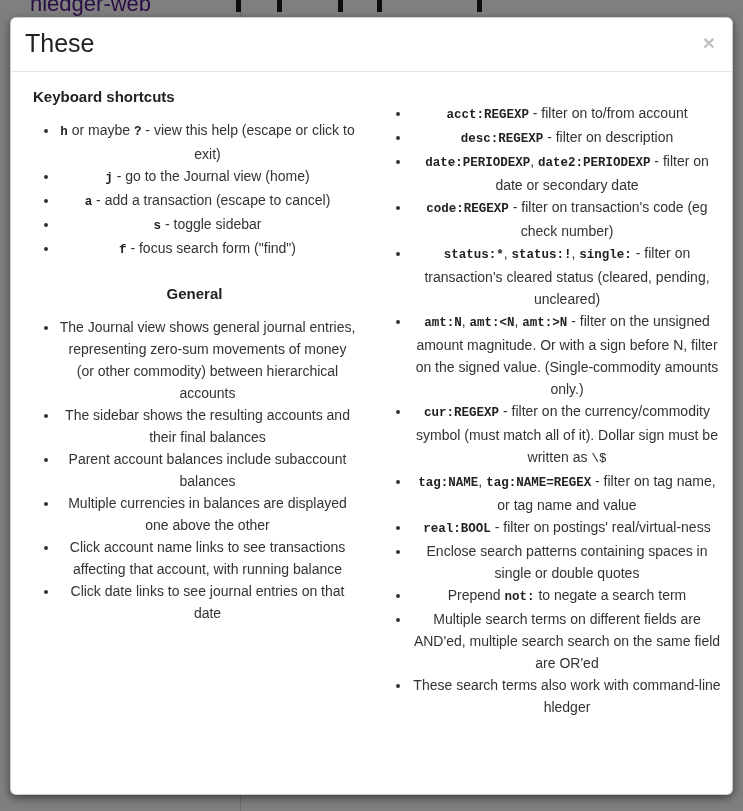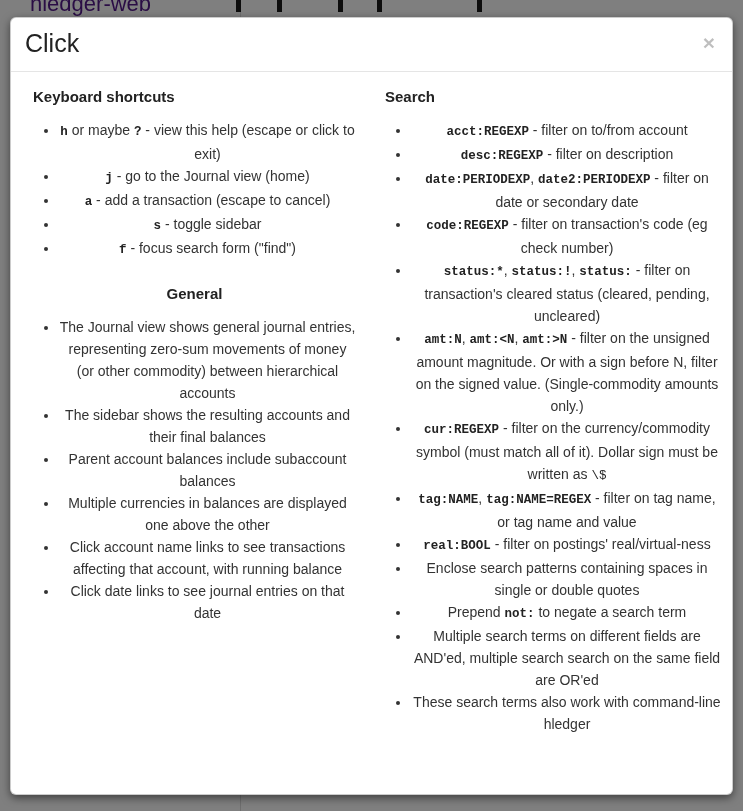--- a/index.html
+++ b/index.html
@@ -81,21 +81,21 @@
   <div class="bg-frag" style="left:338px"></div>
   <div class="bg-frag" style="left:377px"></div>
   <div class="bg-frag" style="left:477px"></div>
 </div>
 
 <div class="backdrop"></div>
 
 <div class="modal">
   <div class="modal-header">
     <button class="close-btn">×</button>
-    <h1 class="modal-title">Click</h1>
+    <h1 class="modal-title">These</h1>
   </div>
   <div class="modal-body">
     <div class="col-left">
       <h2 class="section-heading">Keyboard shortcuts</h2>
       <ul class="help-list">
           <li><code>h</code> or maybe <code>?</code> - view this help (escape or click to exit)</li>
           <li><code>j</code> - go to the Journal view (home)</li>
           <li><code>a</code> - add a transaction (escape to cancel)</li>
           <li><code>s</code> - toggle sidebar</li>
           <li><code>f</code> - focus search form ("find")</li>
@@ -104,27 +104,26 @@
       <ul class="help-list">
           <li>The Journal view shows general journal entries, representing zero-sum movements of money (or other commodity) between hierarchical accounts</li>
           <li>The sidebar shows the resulting accounts and their final balances</li>
           <li>Parent account balances include subaccount balances</li>
           <li>Multiple currencies in balances are displayed one above the other</li>
           <li>Click account name links to see transactions affecting that account, with running balance</li>
           <li>Click date links to see journal entries on that date</li>
         </ul>
     </div>
     <div class="col-right">
-      <h2 class="section-heading">Search</h2>
       <ul class="help-list">
           <li><code>acct:REGEXP</code> - filter on to/from account</li>
           <li><code>desc:REGEXP</code> - filter on description</li>
           <li><code>date:PERIODEXP</code>, <code>date2:PERIODEXP</code> - filter on date or secondary date</li>
           <li><code>code:REGEXP</code> - filter on transaction's code (eg check number)</li>
-          <li><code>status:*</code>, <code>status:!</code>, <code>status:</code> - filter on transaction's cleared status (cleared, pending, uncleared)</li>
+          <li><code>status:*</code>, <code>status:!</code>, <code>single:</code> - filter on transaction's cleared status (cleared, pending, uncleared)</li>
           <li><code>amt:N</code>, <code>amt:&lt;N</code>, <code>amt:&gt;N</code> - filter on the unsigned amount magnitude. Or with a sign before N, filter on the signed value. (Single-commodity amounts only.)</li>
           <li><code>cur:REGEXP</code> - filter on the currency/commodity symbol (must match all of it). Dollar sign must be written as <code class="plain">\$</code></li>
           <li><code>tag:NAME</code>, <code>tag:NAME=REGEX</code> - filter on tag name, or tag name and value</li>
           <li><code>real:BOOL</code> - filter on postings' real/virtual-ness</li>
           <li>Enclose search patterns containing spaces in single or double quotes</li>
           <li>Prepend <code>not:</code> to negate a search term</li>
           <li>Multiple search terms on different fields are AND'ed, multiple search search on the same field are OR'ed</li>
           <li>These search terms also work with command-line hledger</li>
         </ul>
     </div>

